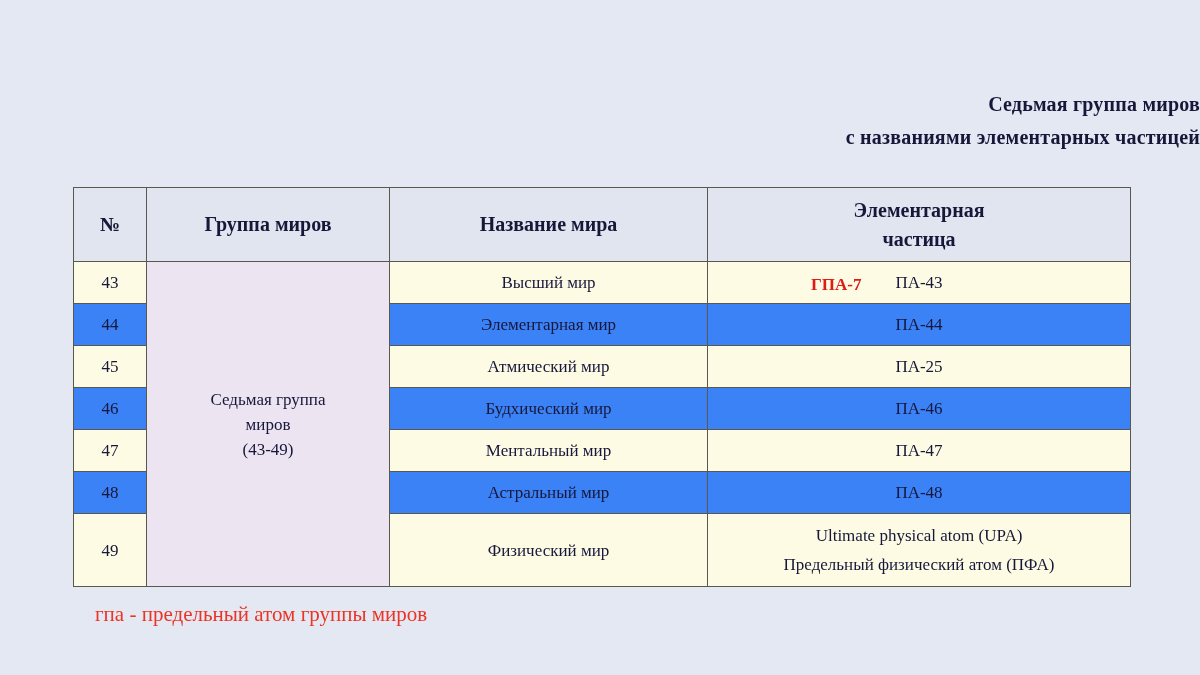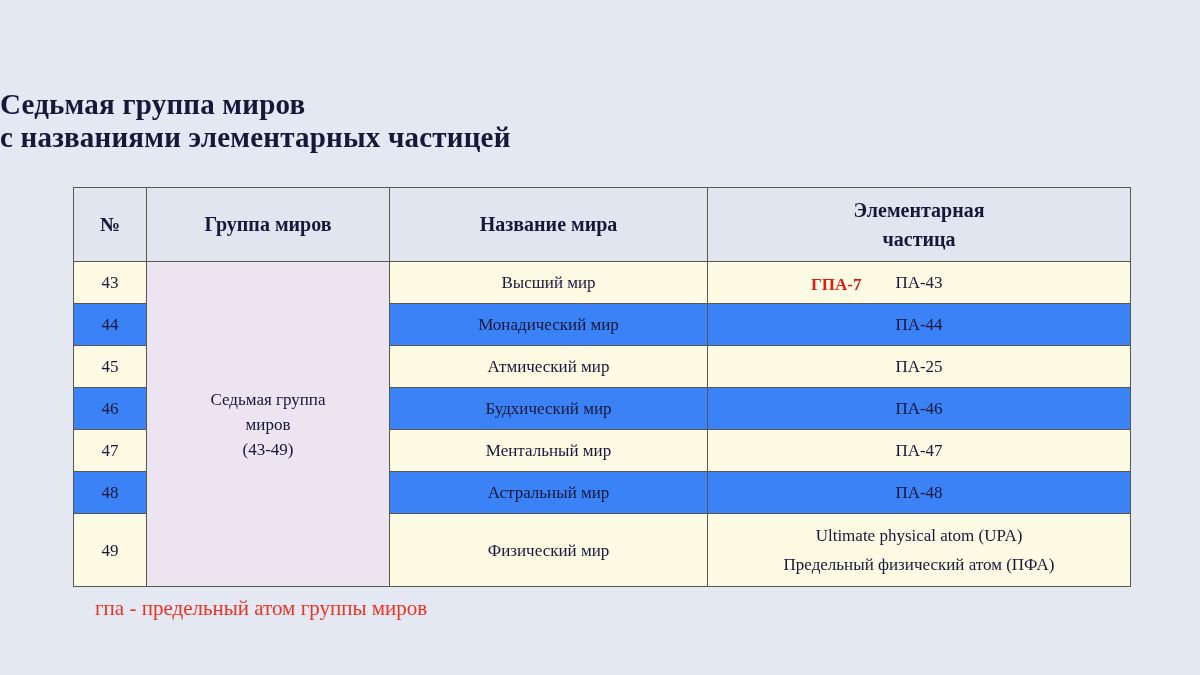--- a/index.html
+++ b/index.html
@@ -21,23 +21,23 @@
     position: absolute;
     inset: 0;
   }
 
   
   .title-block {
     position: absolute;
     left: 0;
     top: 88px;
     width: 1200px;
-    text-align: left;
+    text-align: right;
     font-weight: bold;
-    font-size: 29px;
+    font-size: 20px;
     line-height: 33px;
     color: #17173a;
     letter-spacing: 0.2px;
   }
   .title-line {
     display: block;
     white-space: nowrap;
   }
 
   
@@ -122,21 +122,21 @@
   
   .footnotes {
     position: absolute;
     left: 73px;
     top: 583px;
     width: 1057px;
     height: 34px;
   }
   .fn {
     position: absolute;
-    top: 10px;
+    top: 16px;
     font-size: 21px;
     line-height: 30px;
     white-space: nowrap;
   }
   .fn-left {
     left: 22px;
     color: #ee3223;
   }
   .fn-right {
     left: 551px;
@@ -185,21 +185,21 @@
           <td class="cell-part bg-cream">
             <span class="part-inline">
               <span class="gpa-tag">ГПА-7</span>
               <span>ПА-43</span>
             </span>
           </td>
         </tr>
 
         <tr class="data-row">
           <td class="cell-num bg-green">44</td>
-          <td class="cell-world bg-green">Монадический мир</td>
+          <td class="cell-world bg-green">Элементарная мир</td>
           <td class="cell-part bg-green">ПА-44</td>
         </tr>
 
         <tr class="data-row">
           <td class="cell-num bg-cream">45</td>
           <td class="cell-world bg-cream">Атмический мир</td>
           <td class="cell-part bg-cream">ПА-25</td>
         </tr>
 
         <tr class="data-row">

